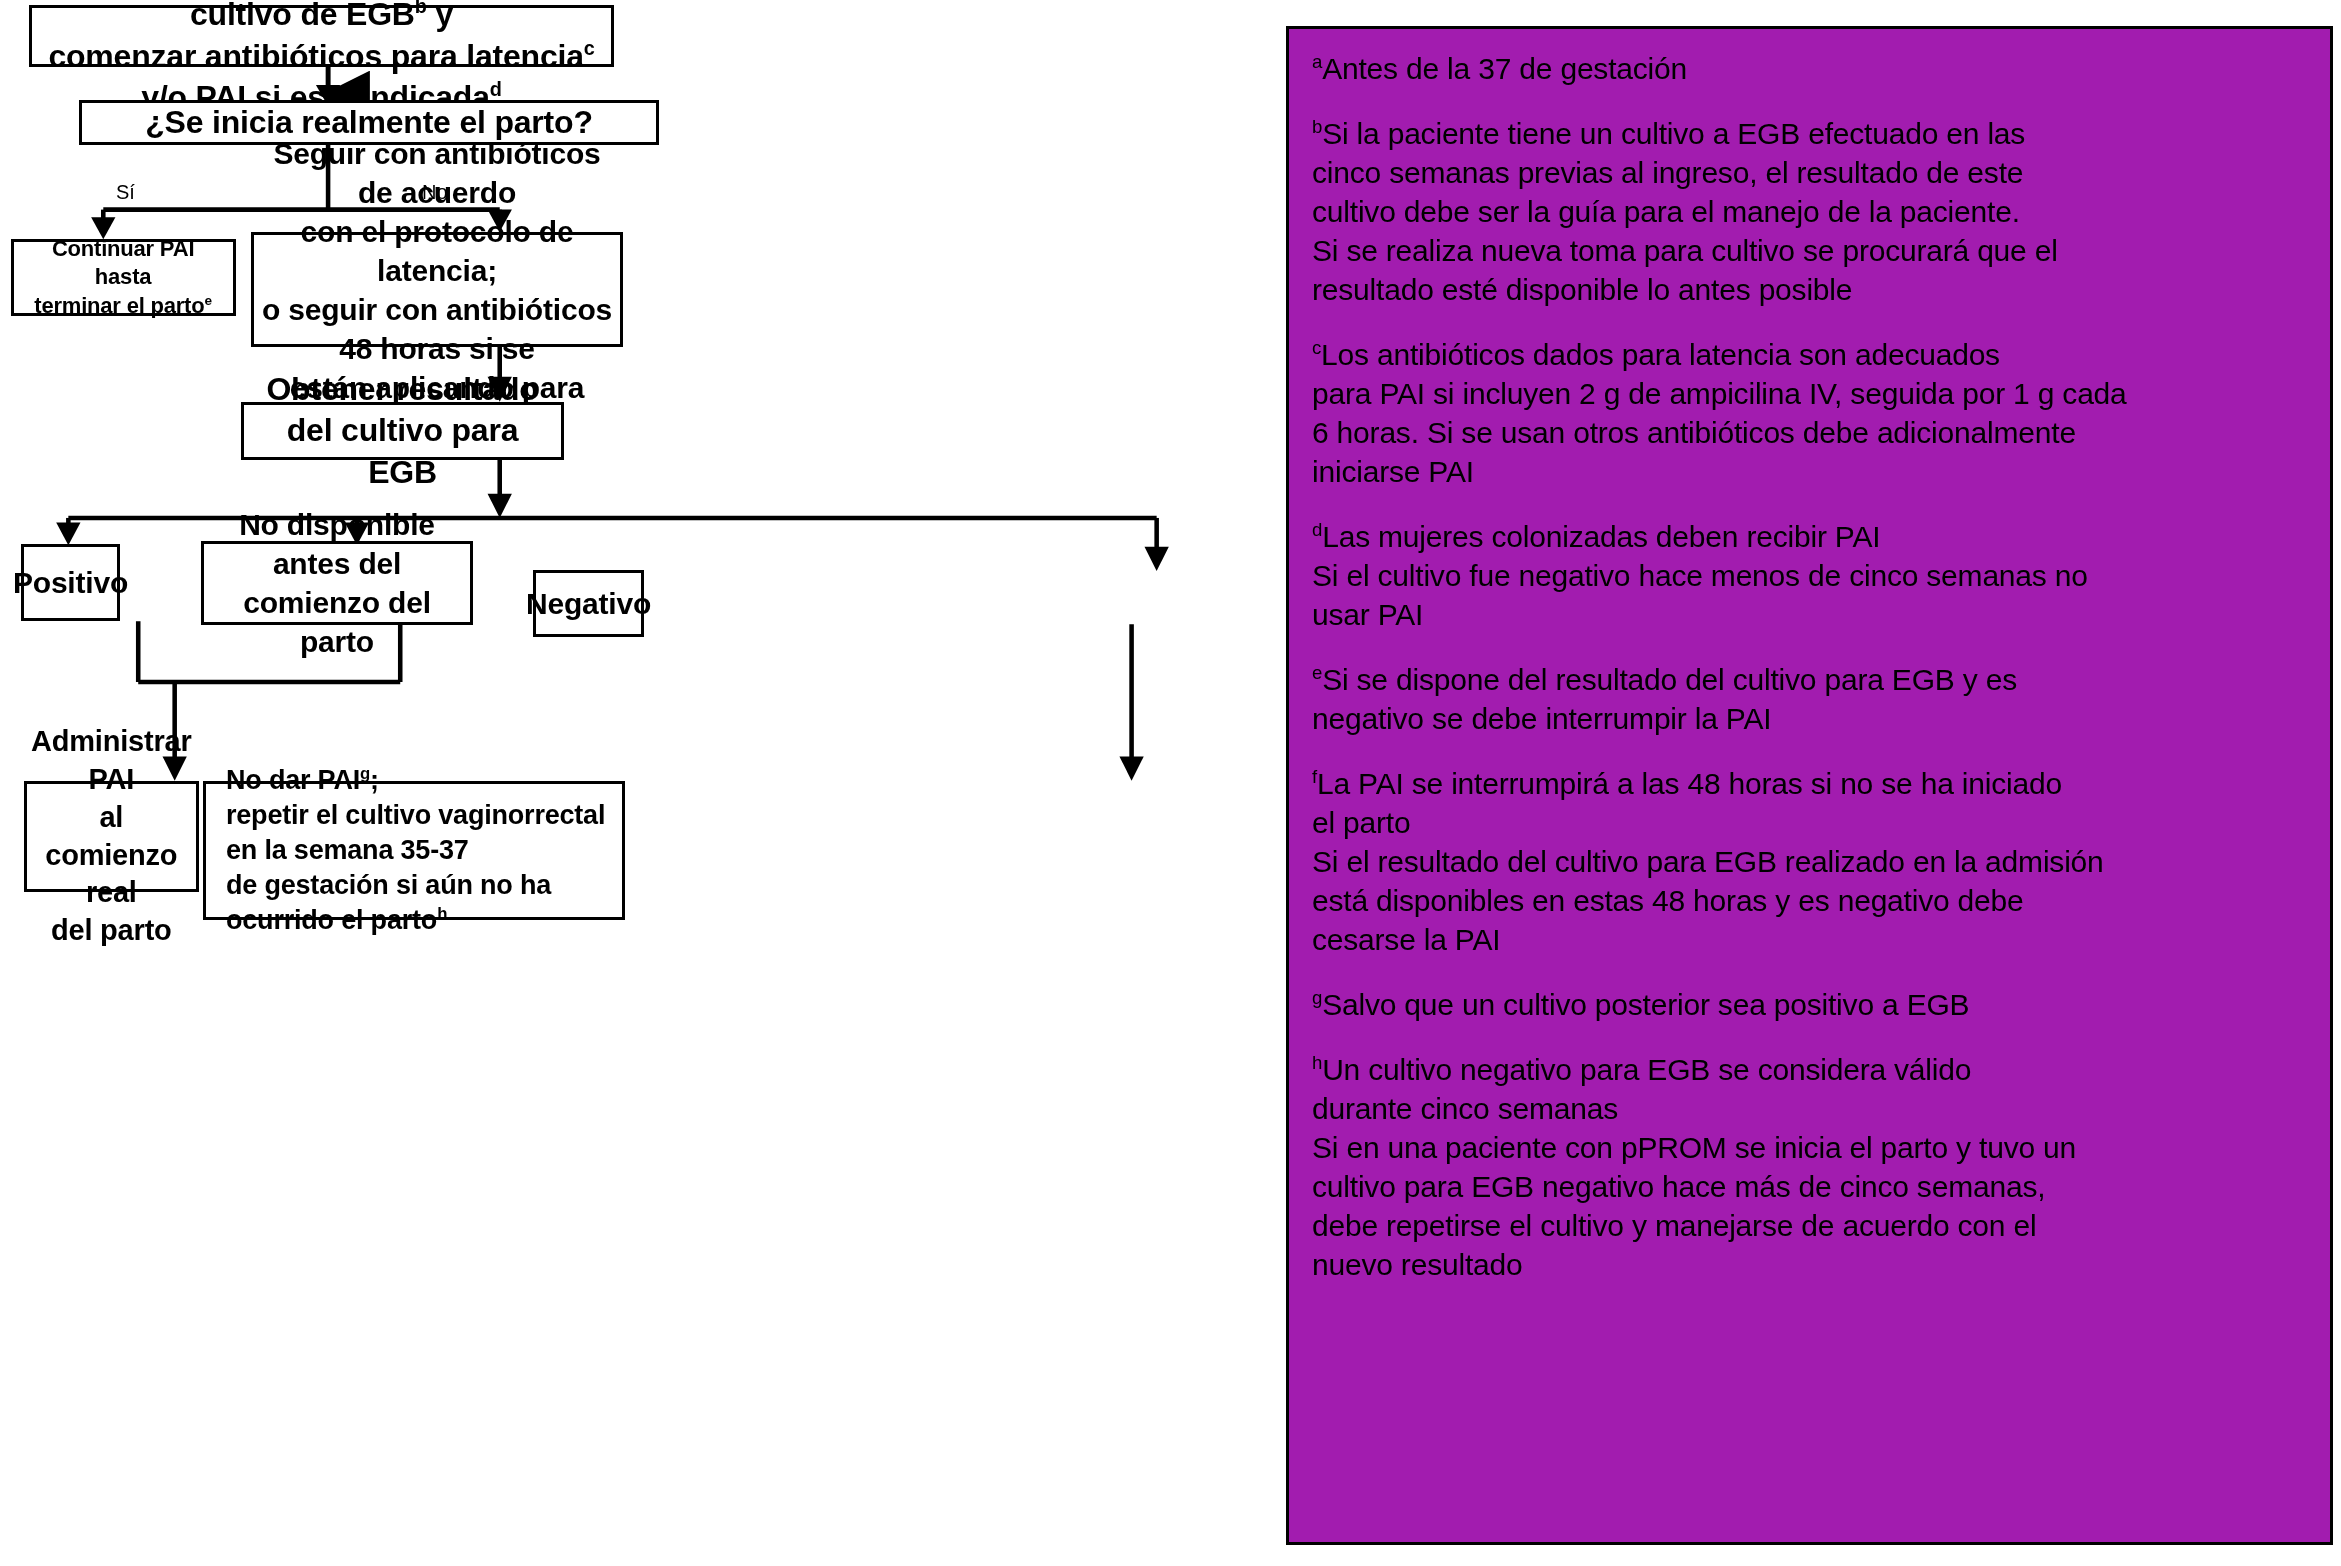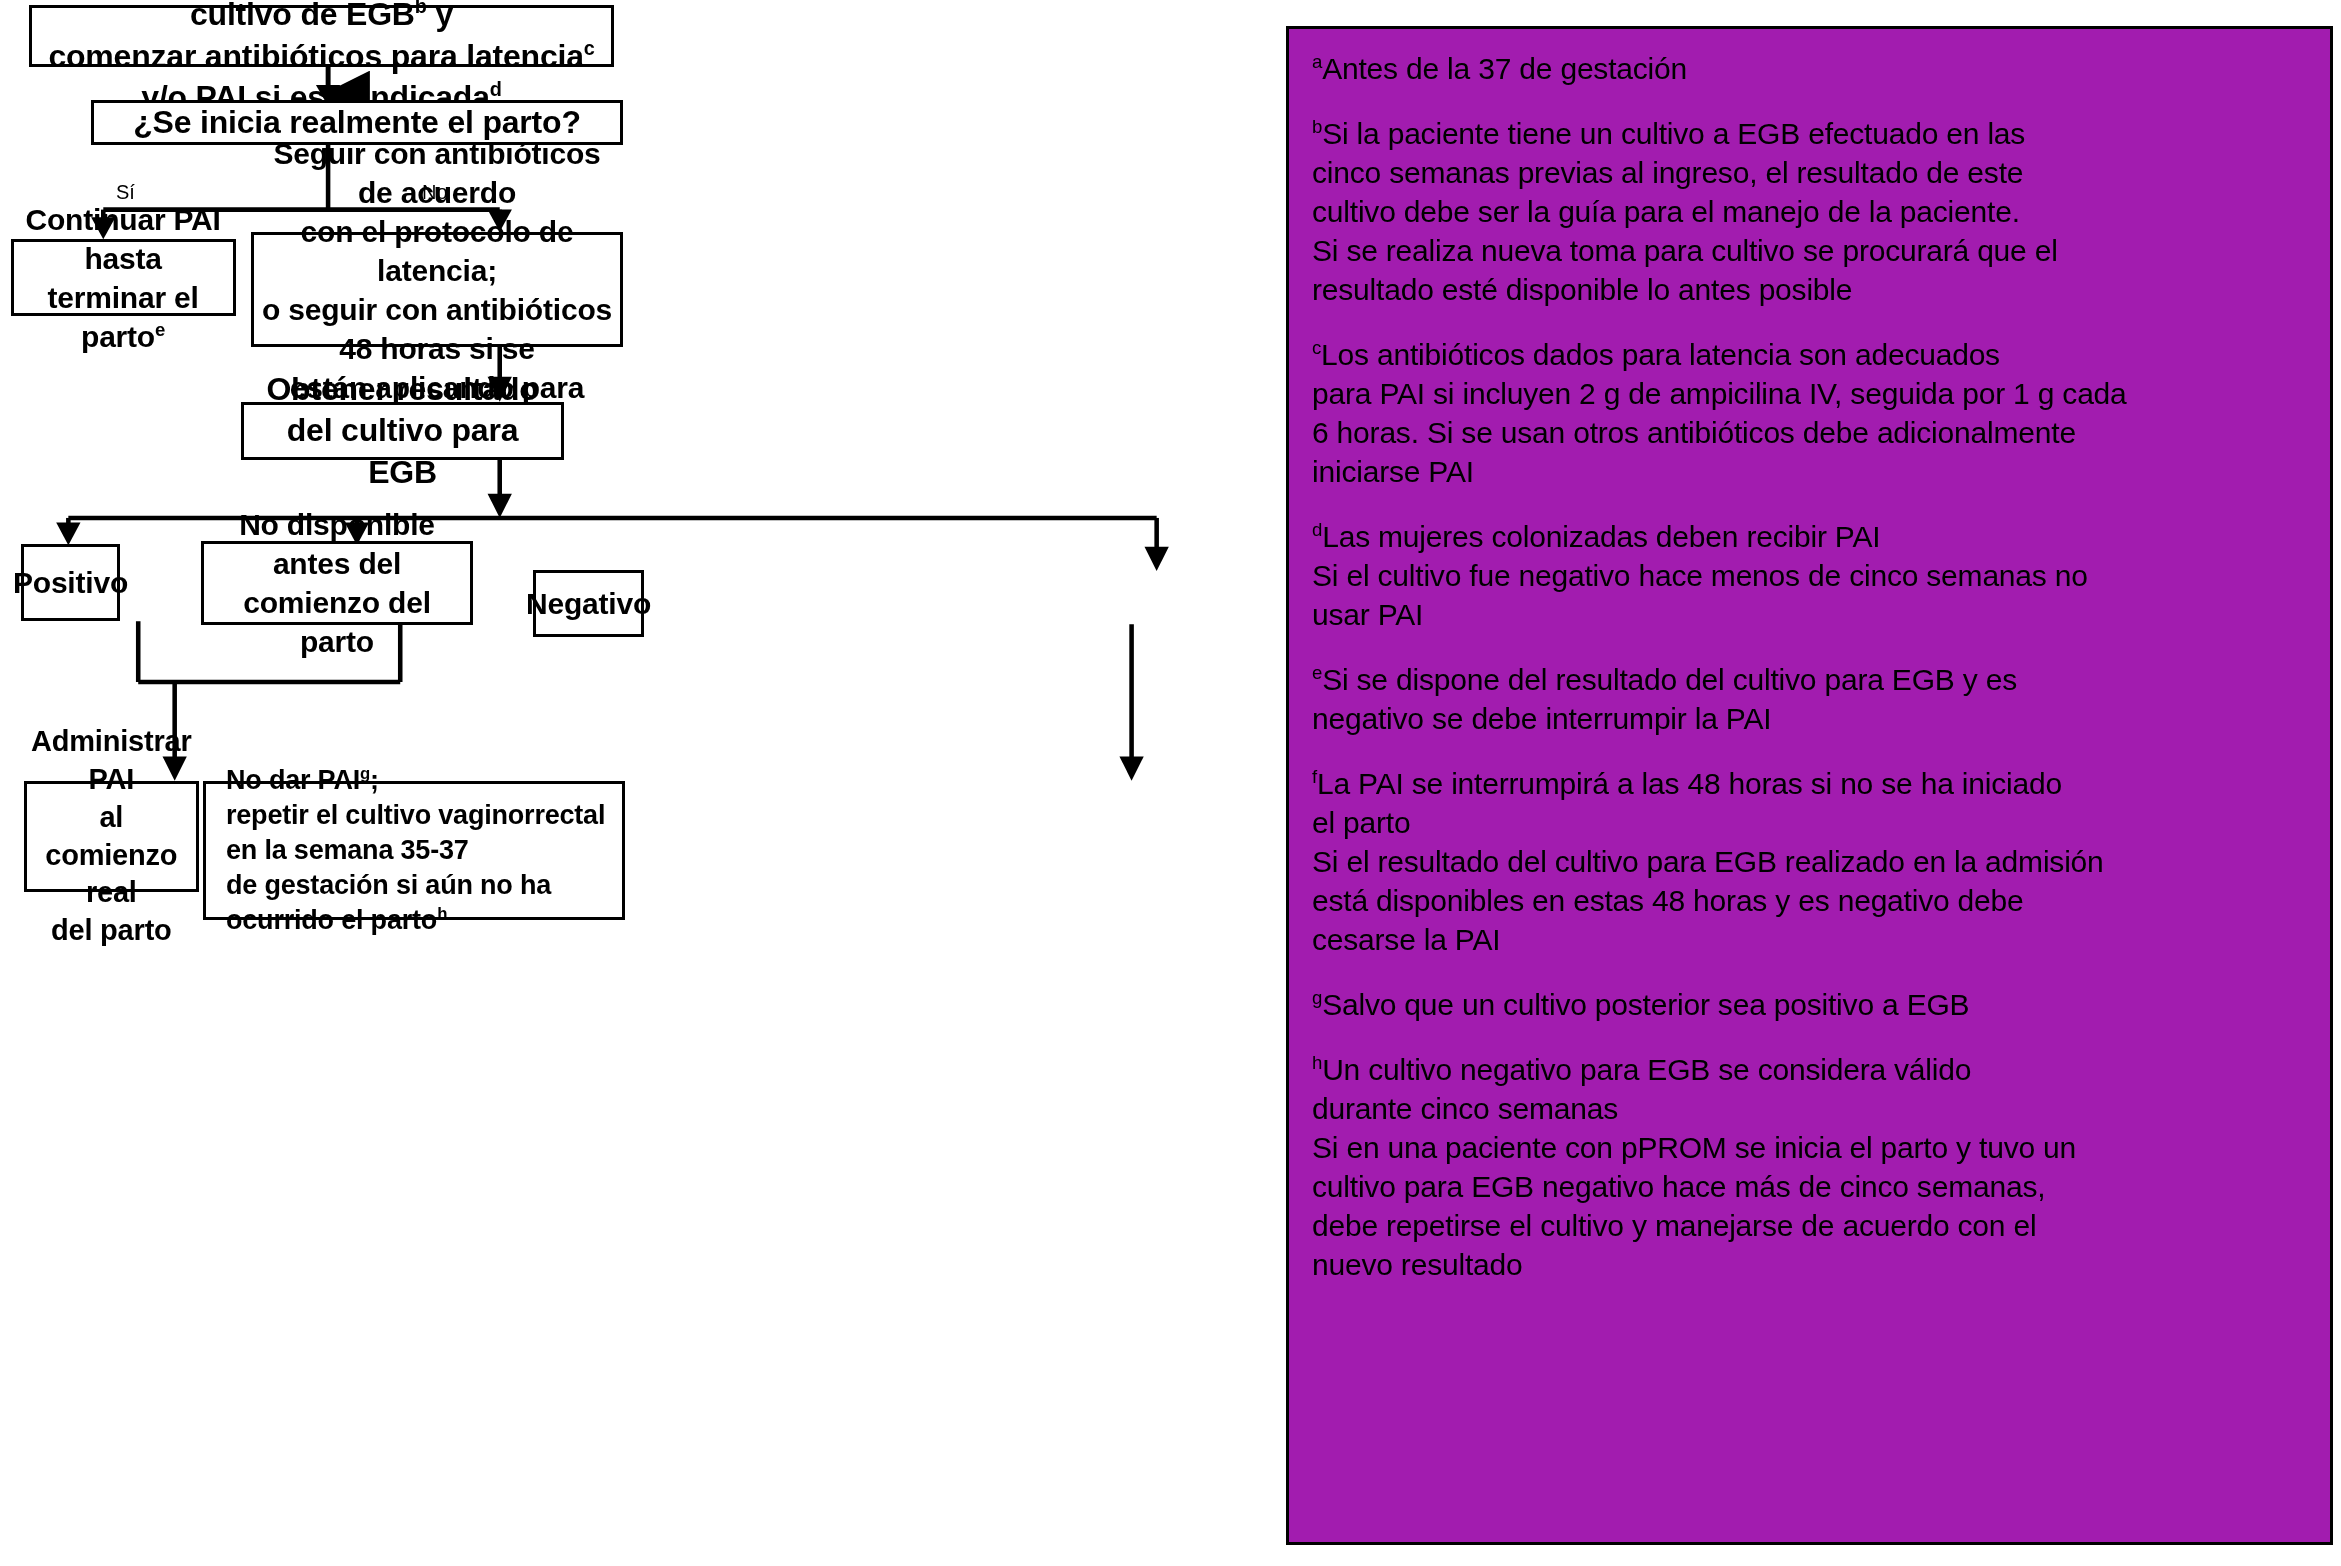--- a/index.html
+++ b/index.html
@@ -123,25 +123,25 @@
 
         <path d="M 1490 822 L 1490 1002"></path>
         <polygon points="1474,996 1506,996 1490,1028" fill="#000" stroke="none"></polygon>
       </g>
     </svg>
 
     <div class="node" id="n-take-swab" style="left:29px;top:4.6px;width:585px;height:62px;font-size:32px;">
       <span class="txt">Tomar escobillón vaginorrectal para cultivo de EGB<sup>b</sup> y<br>comenzar antibióticos para latencia<sup>c</sup> y/o PAI si está indicada<sup>d</sup></span>
     </div>
 
-    <div class="node" id="n-labor-question" style="left:91px;top:100px;width:532px;height:45px;font-size:32px;">
+    <div class="node" id="n-labor-question" style="left:79px;top:100px;width:580px;height:45px;font-size:32px;">
       <span class="txt">¿Se inicia realmente el parto?</span>
     </div>
 
-    <div class="node" id="n-continue-pai" style="left:10.6px;top:239px;width:225px;height:77px;font-size:30px;">
+    <div class="node" id="n-continue-pai" style="left:10.6px;top:239px;width:225px;height:77px;font-size:22px;">
       <span class="txt">Continuar PAI hasta<br>terminar el parto<sup>e</sup></span>
     </div>
 
     <div class="node" id="n-continue-antibiotics" style="left:251px;top:232px;width:372px;height:115px;font-size:30px;">
       <span class="txt">Seguir con antibióticos de acuerdo<br>con el protocolo de latencia;<br>o seguir con antibióticos 48 horas si se<br>están aplicando para PAI<sup>f</sup></span>
     </div>
 
     <div class="node" id="n-get-culture-result" style="left:241px;top:402px;width:323px;height:58px;font-size:32px;">
       <span class="txt">Obtener resultado del cultivo para EGB</span>
     </div>

